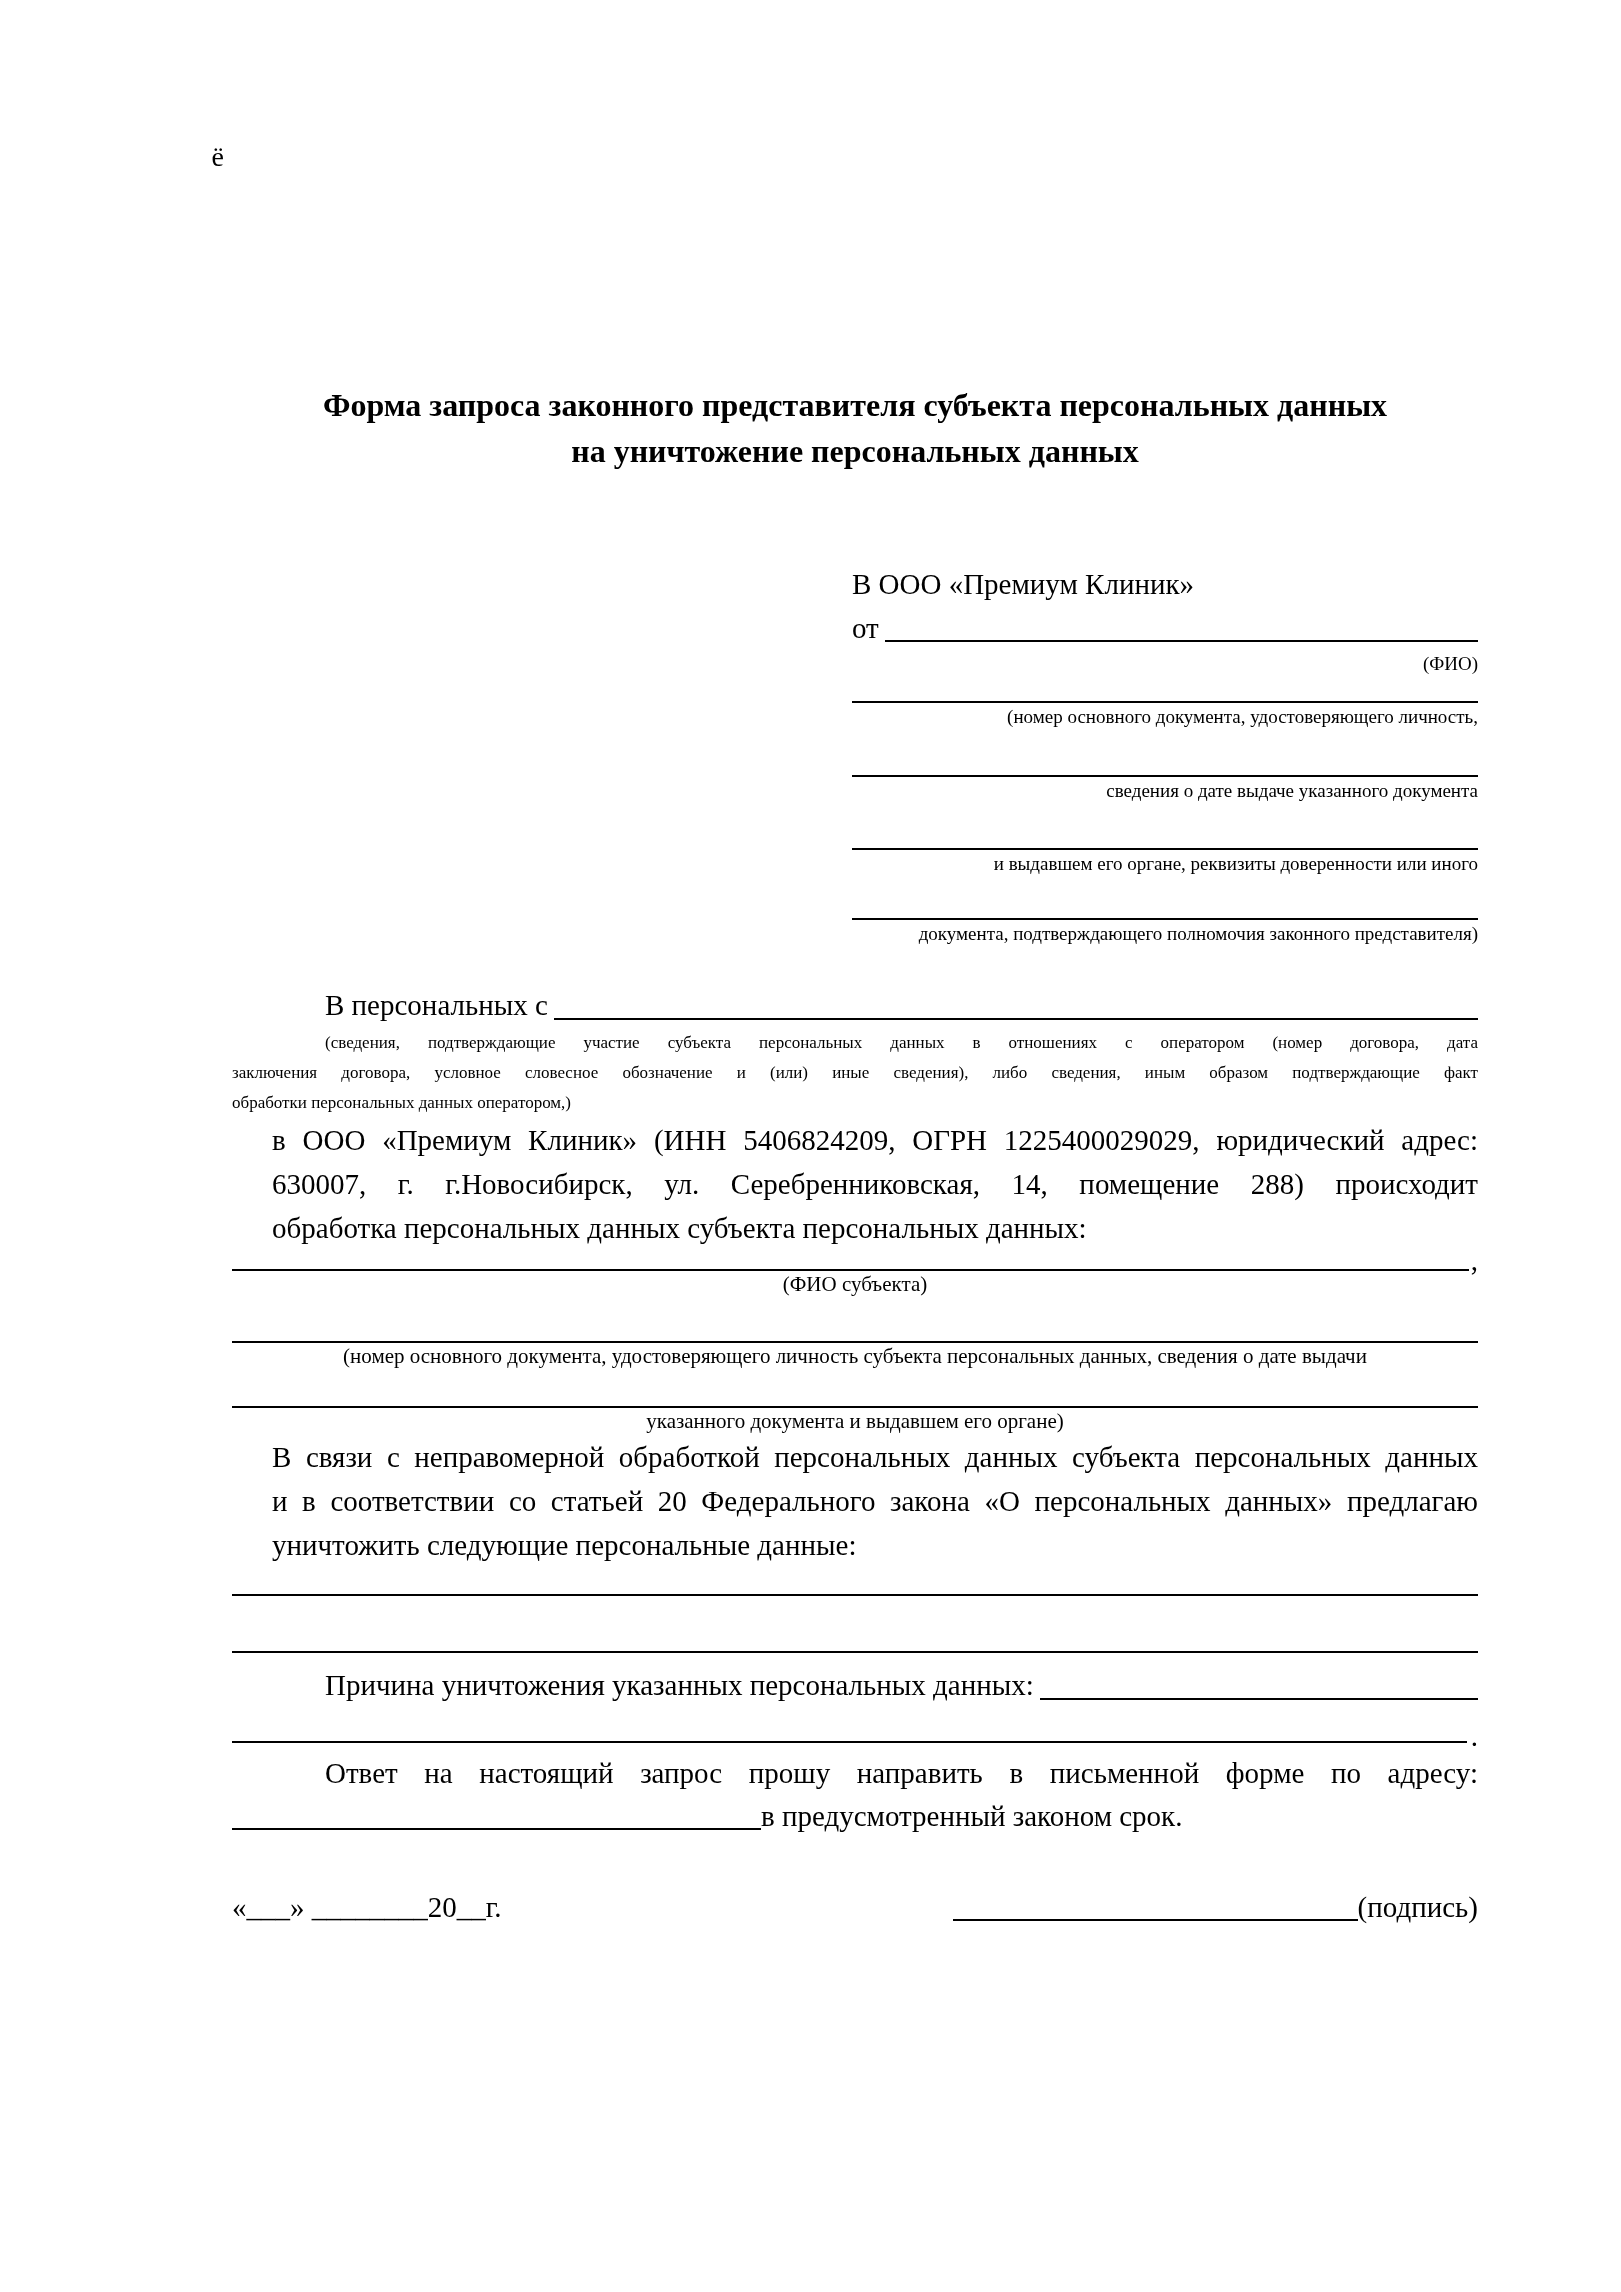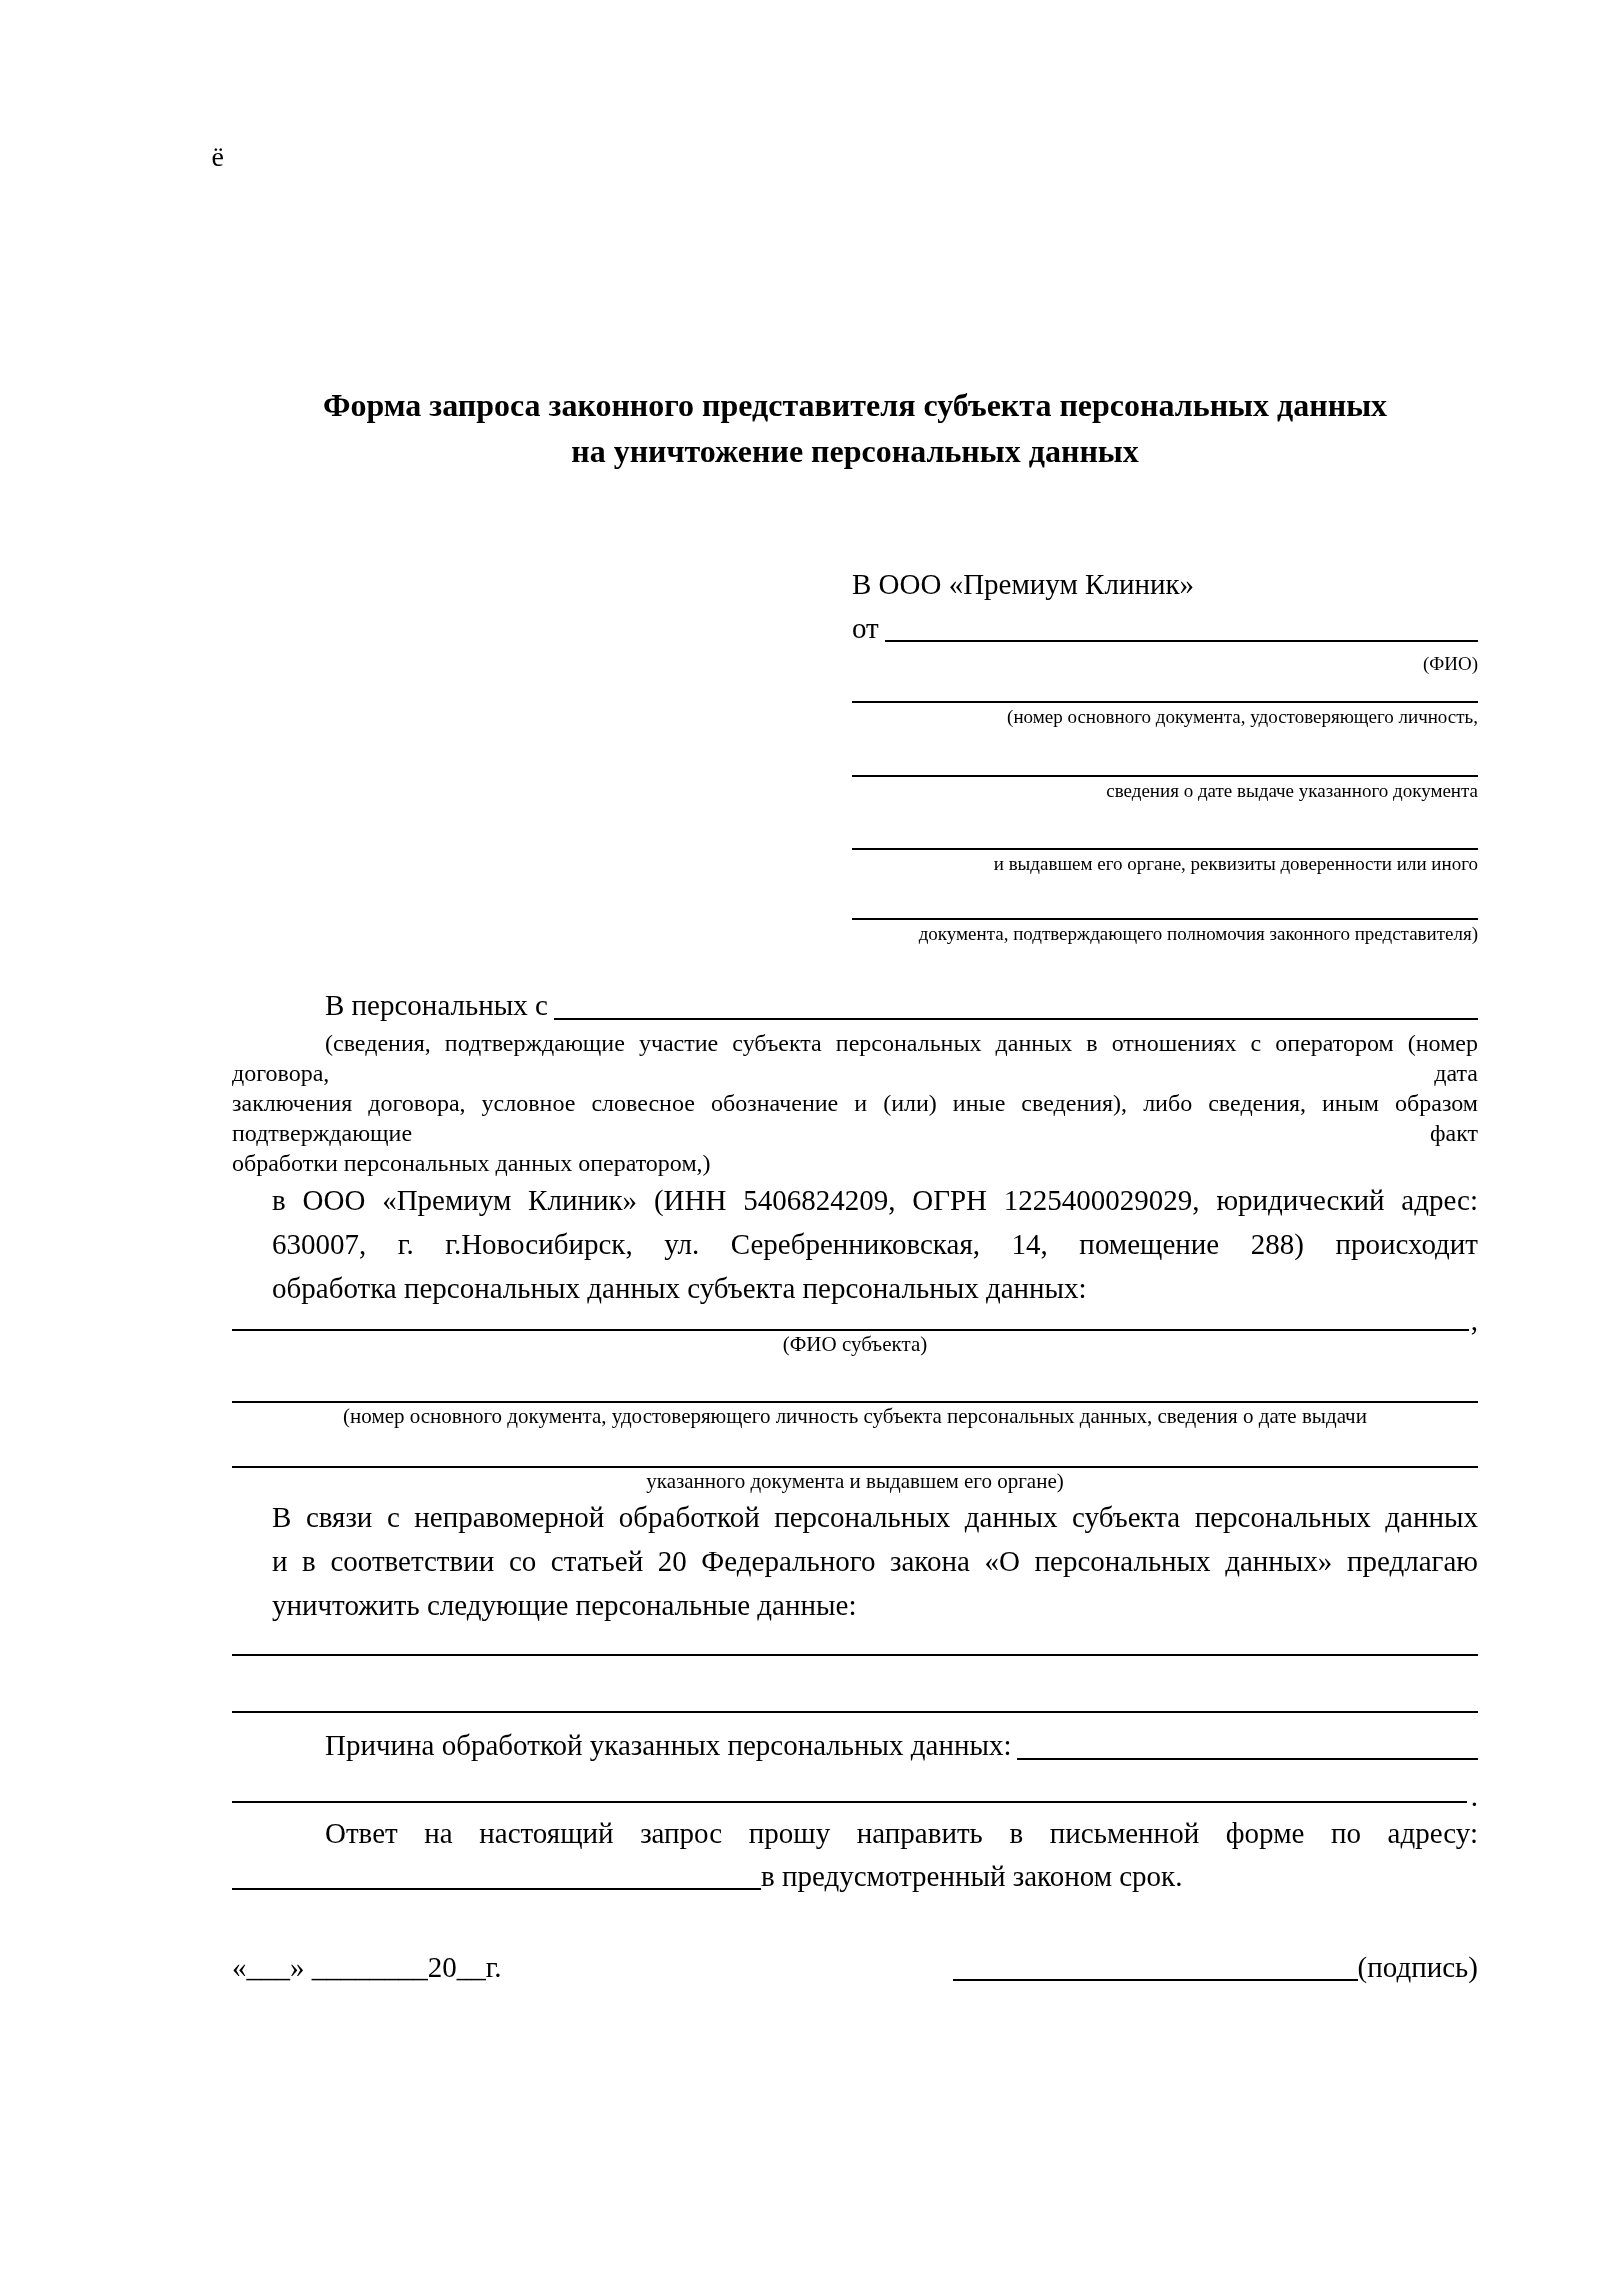--- a/index.html
+++ b/index.html
@@ -29,21 +29,21 @@
   .fill{flex:1;border-bottom:2px solid #000;margin-bottom:7.8px;margin-left:5.9px;}
   .cap{font-size:19px;line-height:27.4px;text-align:right;white-space:nowrap;}
   .blank{border-bottom:2px solid #000;}
   .b1{height:23.5px;}
   .b2{height:45px;}
   .b3{height:43px;}
   .b4{height:41px;}
   
   .row-accord{margin-top:35px;line-height:45px;}
   .row-accord .label{margin-left:93px;white-space:nowrap;}
-  .note{font-size:24px;line-height:30px;}
+  .note{font-size:17px;line-height:30px;}
   .jline{text-align:justify;text-align-last:justify;}
   .indent1{text-indent:93px;}
   .para{line-height:44px;margin-left:40px;}
   
   .row-line{display:flex;align-items:flex-end;height:19.6px;margin-top:2px;}
   .row-line .fill2{flex:1;border-bottom:2px solid #000;}
   .row-line .punct{line-height:21.6px;padding-left:2px;}
   .capwide{font-size:21px;line-height:27.4px;text-align:center;white-space:nowrap;}
   .docline1{margin-top:7.8px;height:35px;border-bottom:2px solid #000;}
   .docline2{margin-top:5.9px;height:29px;border-bottom:2px solid #000;}
@@ -131,21 +131,21 @@
   <div class="para">
     <div class="jline">В связи с неправомерной обработкой персональных данных субъекта персональных данных</div>
     <div class="jline">и в соответствии со статьей 20 Федерального закона «О персональных данных» предлагаю</div>
     <div>уничтожить следующие персональные данные:</div>
   </div>
 
   <div class="rule rule1"></div>
   <div class="rule rule2"></div>
 
   <div class="row row-reason">
-    <span class="label">Причина обработкой указанных персональных данных:</span>
+    <span class="label">Причина уничтожения указанных персональных данных:</span>
     <div class="fill"></div>
   </div>
 
   <div class="row-period">
     <div class="fill2"></div>
     <span class="punct">.</span>
   </div>
 
   <div class="reply">Ответ на настоящий запрос прошу направить в письменной форме по адресу:</div>
 

